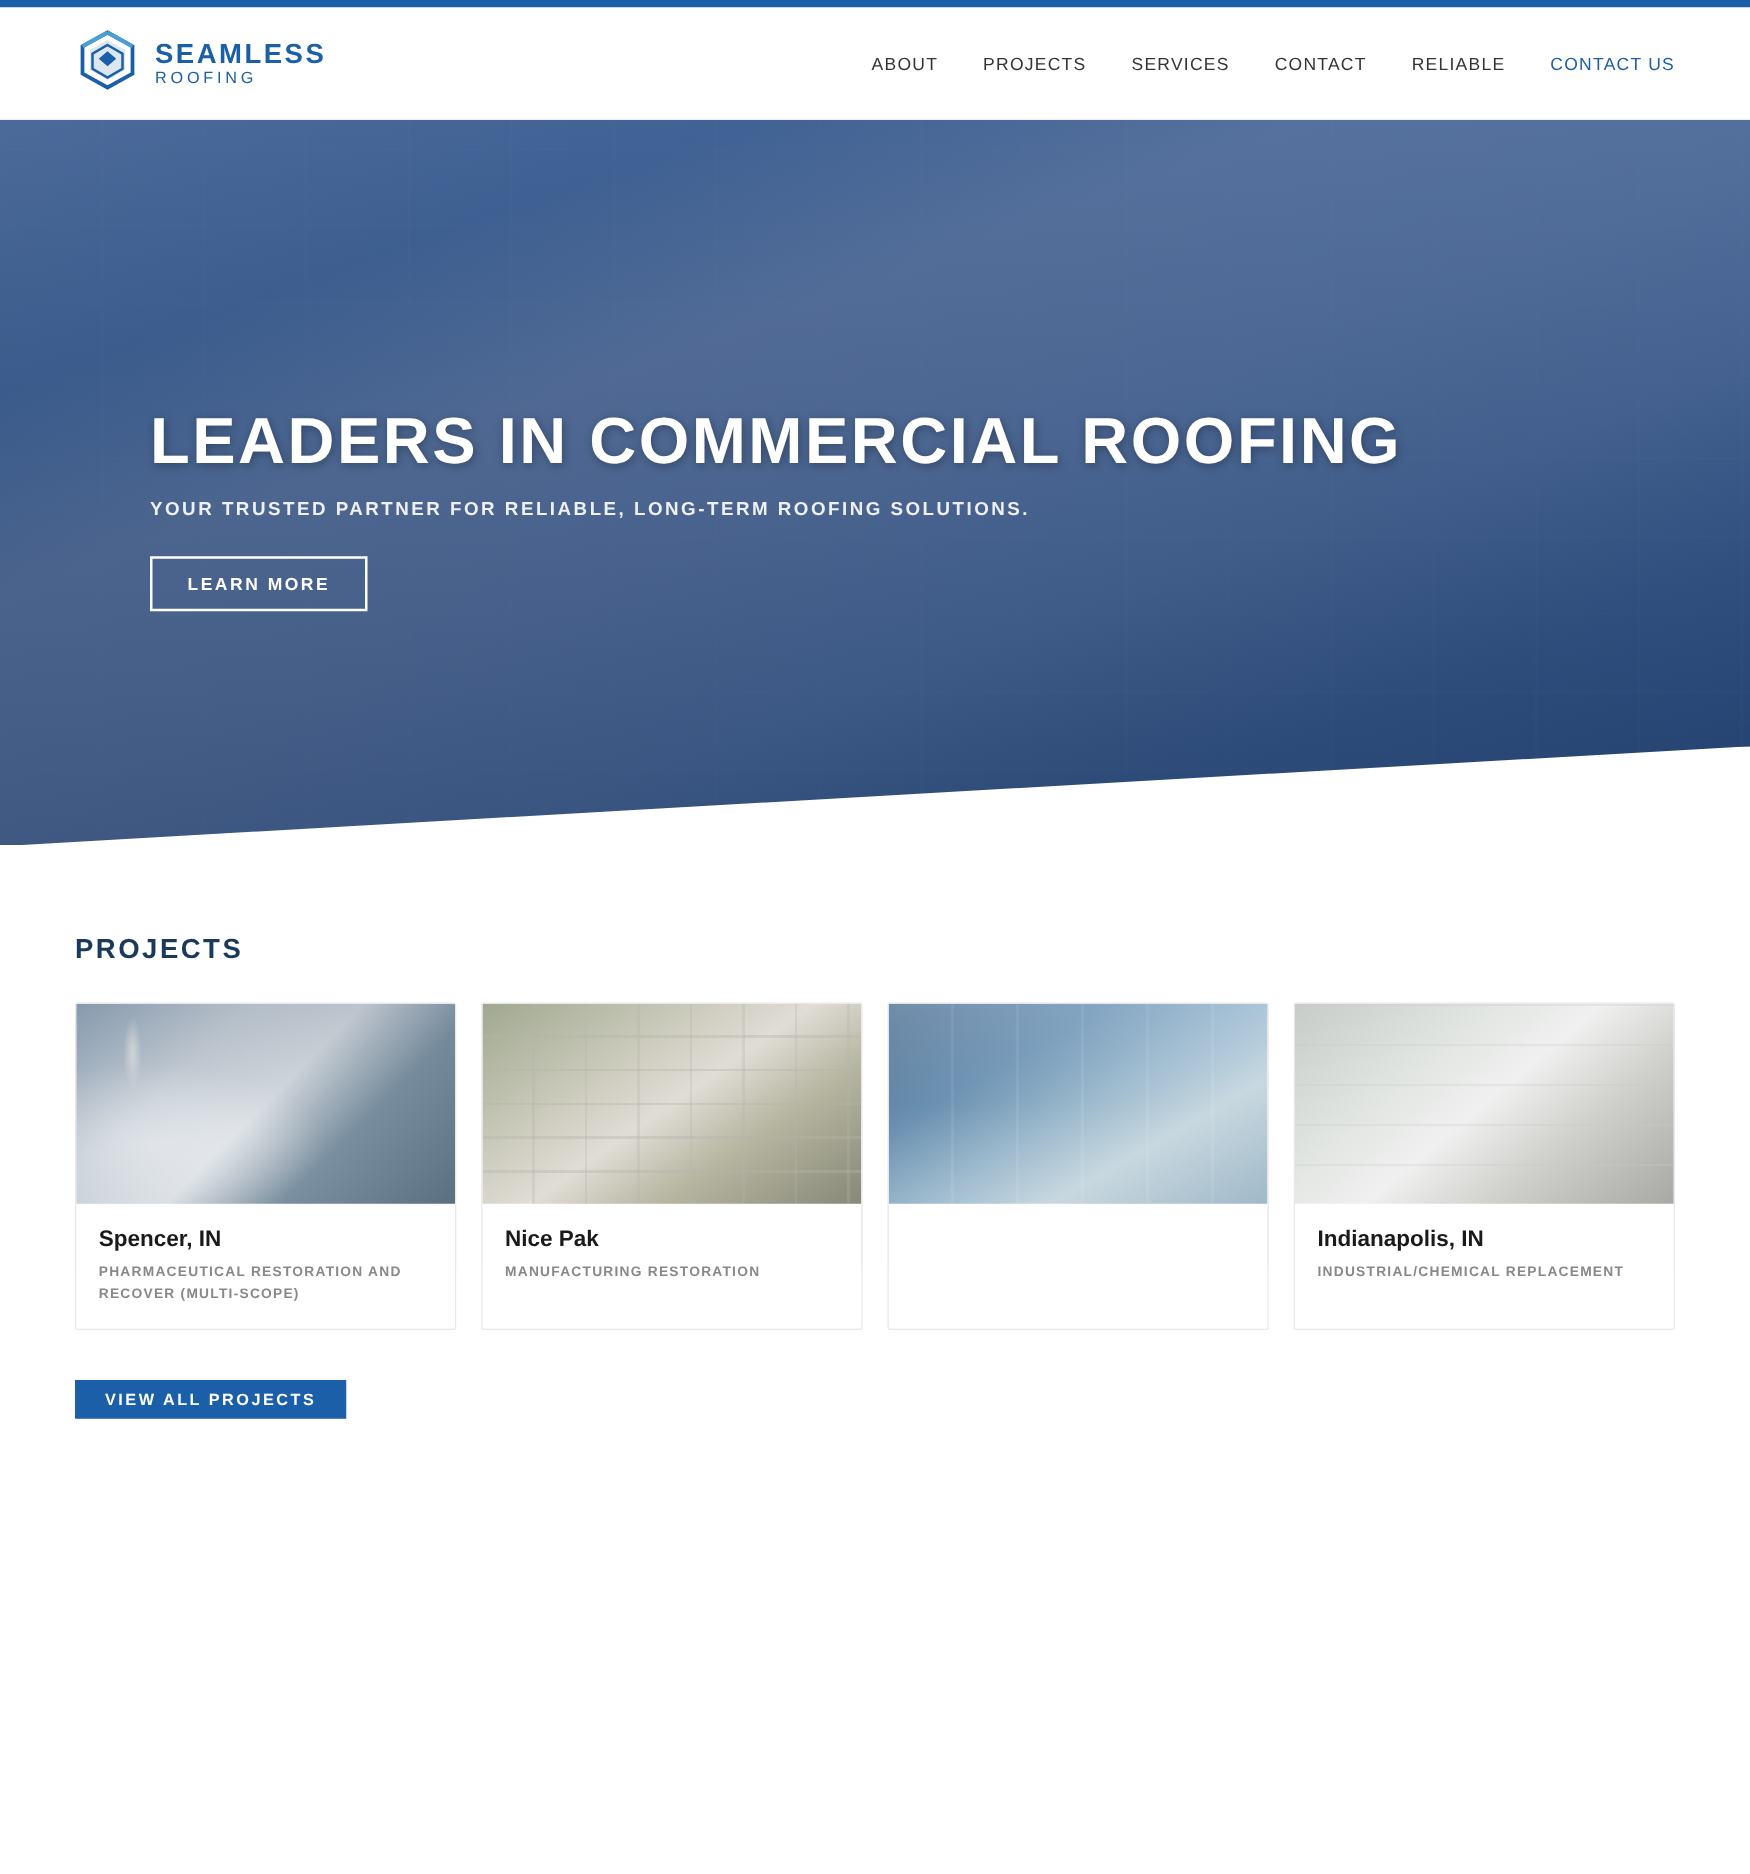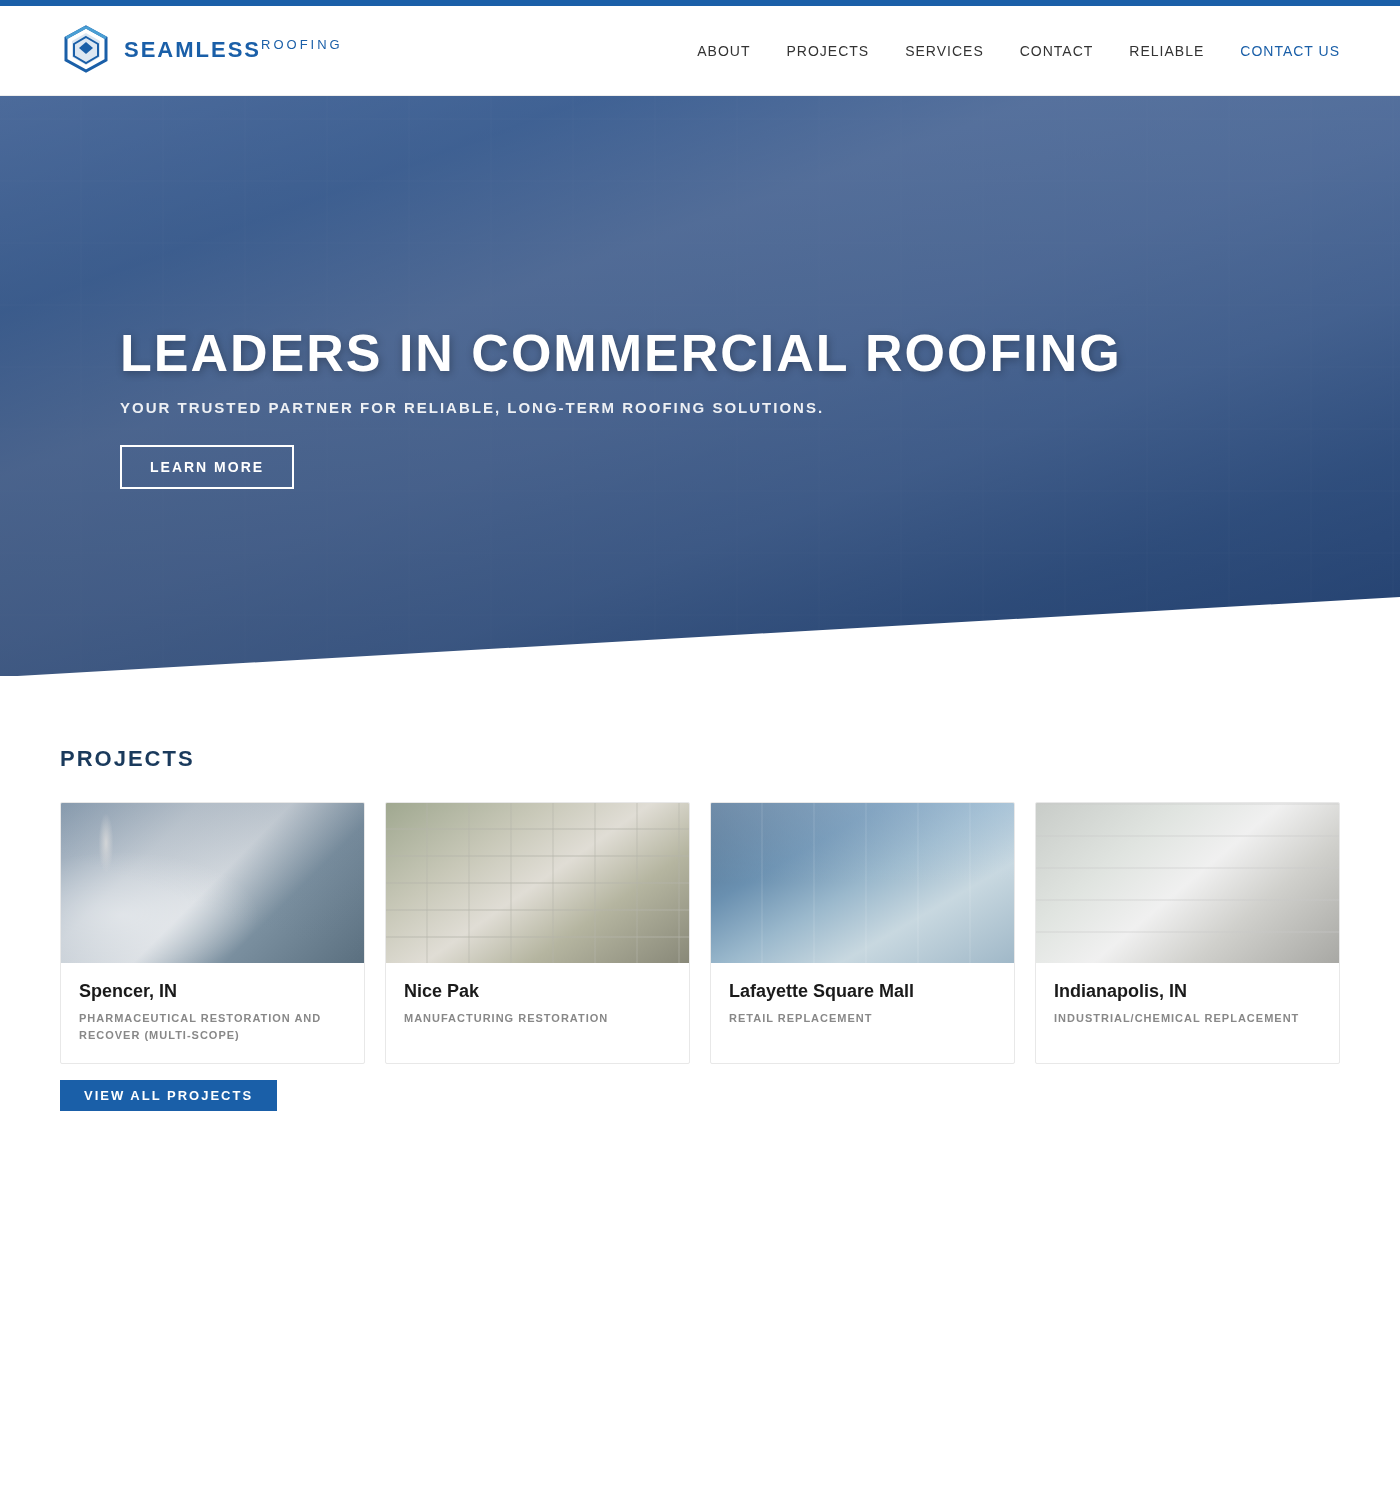--- a/index.html
+++ b/index.html
@@ -24,21 +24,21 @@
     }
 
     .logo-container {
       display: flex;
       align-items: center;
       gap: 12px;
     }
 
     .logo-text {
       display: flex;
-      flex-direction: row;
+      flex-direction: column;
       line-height: 1.1;
     }
 
     .logo-seamless {
       font-size: 22px;
       font-weight: 900;
       color: #1a5fa8;
       letter-spacing: 2px;
     }
 
@@ -167,21 +167,21 @@
       color: #1a3a5c;
       letter-spacing: 2px;
       text-transform: uppercase;
       margin-bottom: 30px;
     }
 
     .projects-grid {
       display: grid;
       grid-template-columns: repeat(4, 1fr);
       gap: 20px;
-      margin-bottom: 16px;
+      margin-bottom: 40px;
     }
 
     .project-card {
       border: 1px solid #e8e8e8;
       border-radius: 2px;
       overflow: hidden;
     }
 
     .project-image {
       width: 100%;
@@ -354,24 +354,20 @@
     <div class="project-card">
       <div class="project-image proj-img-2"></div>
       <div class="project-info">
         <div class="project-name">Nice Pak</div>
         <div class="project-type">MANUFACTURING RESTORATION</div>
       </div>
     </div>
 
     <div class="project-card">
       <div class="project-image proj-img-3"></div>
-      <div class="project-info">
-        <div class="project-name">Lafayette Square Mall</div>
-        <div class="project-type">RETAIL REPLACEMENT</div>
-      </div>
     </div>
 
     <div class="project-card">
       <div class="project-image proj-img-4"></div>
       <div class="project-info">
         <div class="project-name">Indianapolis, IN</div>
         <div class="project-type">INDUSTRIAL/CHEMICAL REPLACEMENT</div>
       </div>
     </div>
 

